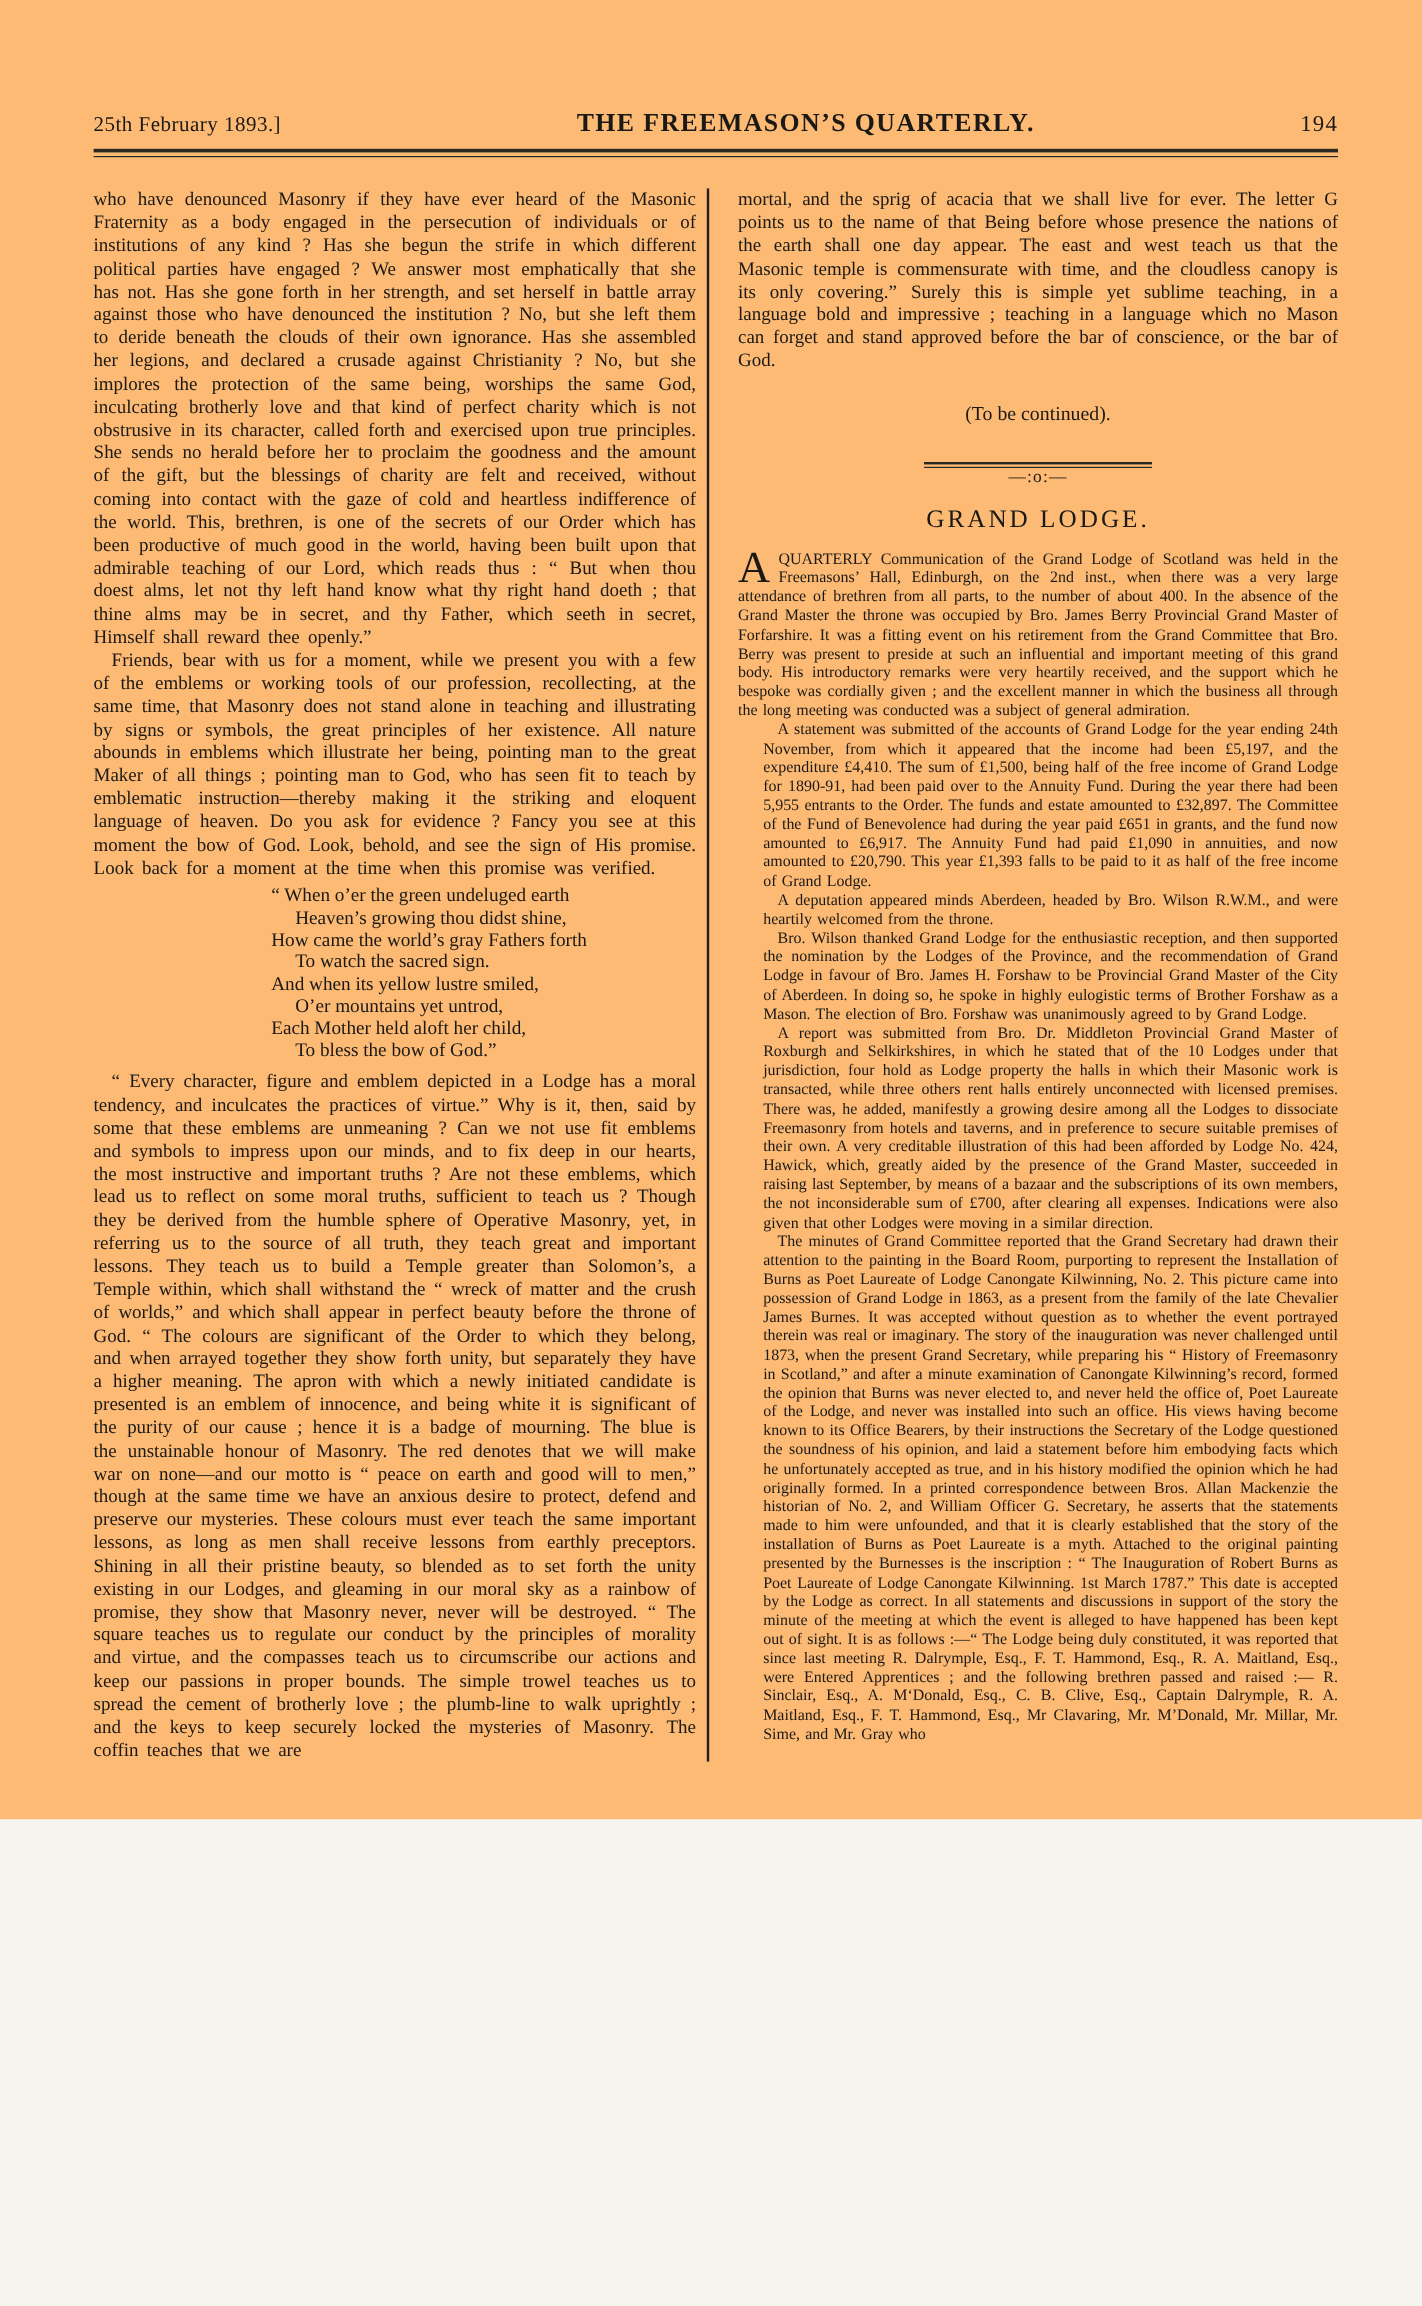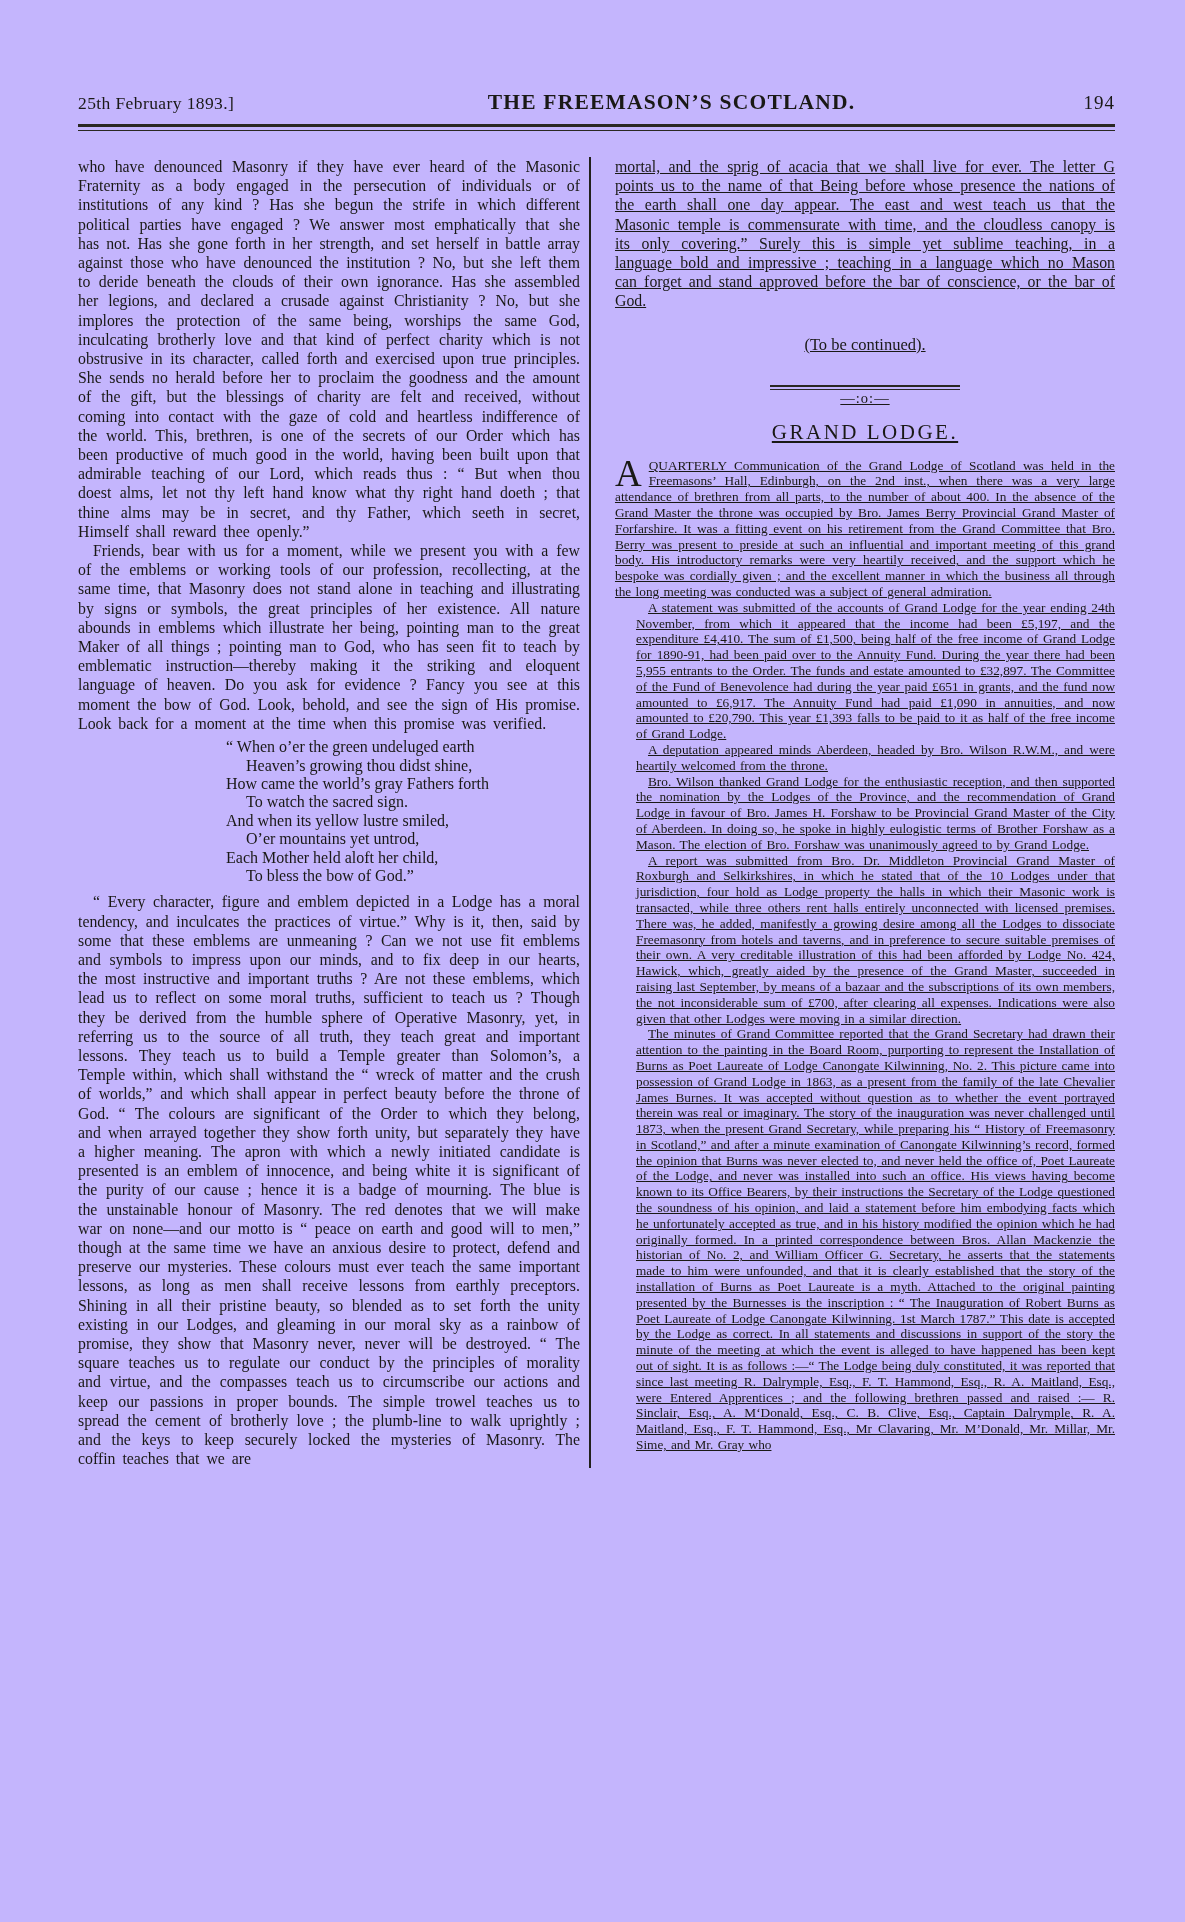--- a/index.html
+++ b/index.html
@@ -5,38 +5,38 @@
   html, body { margin:0; padding:0; }
   body {
     width:1185px; height:1922px;
     background:#f6f4ee;
     font-family:"Liberation Serif","DejaVu Serif",serif;
     color:#1a1916;
     overflow:hidden;
   }
   .page {
     box-sizing:border-box;
-    width:1185px; height:1922px;
+    width:1185px; height:1516px;
     padding:90px 70px 0 78px;
-    background:#c4b5fd;
+    background:#fdba74;
   }
   
   .masthead { display:flex; align-items:baseline; }
   .masthead-date { width:300px; font-size:17.5px; letter-spacing:.4px; white-space:nowrap; }
   .masthead-title { flex:1; text-align:center; font-size:21.5px; font-weight:700; letter-spacing:1.2px; white-space:nowrap; }
   .masthead-page { width:150px; text-align:right; font-size:19px; letter-spacing:1px; }
   .masthead-rule {
     margin-top:9px; height:3px;
     border-top:3px solid #2a2823;
     border-bottom:1px solid #2a2823;
   }
   
   .columns { display:flex; margin-top:26px; }
   .col-left  { width:506px; }
-  .col-right { width:504px; margin-left:9px; border-left:2px solid #23211c; padding-left:24px;text-decoration:underline; }
+  .col-right { width:504px; margin-left:9px; border-left:2px solid #23211c; padding-left:24px; }
   .body-text { font-size:15.8px; line-height:19.2px; text-align:justify; word-spacing:3px; }
   p { margin:0; }
   p.indent { text-indent:15px; }
   
   .poem {
     margin:5px 0 7px 148px;
     font-size:16px; line-height:18.4px;
     text-align:left; word-spacing:normal;
   }
   .poem-line.even { padding-left:20px; }
@@ -69,21 +69,21 @@
     padding:2px 7px 0 0;
   }
 </style>
 </head>
 <body>
 
 <div class="page">
 
   <div class="masthead">
     <span class="masthead-date">25th February 1893.]</span>
-    <span class="masthead-title">THE FREEMASON’S SCOTLAND.</span>
+    <span class="masthead-title">THE FREEMASON’S QUARTERLY.</span>
     <span class="masthead-page">194</span>
   </div>
   <div class="masthead-rule"></div>
 
   <div class="columns">
 
     <div class="col-left body-text">
       <p>who have denounced Masonry if they have ever heard of the Masonic Fraternity as a body engaged in the persecution of individuals or of institutions of any kind ? Has she begun the strife in which different political parties have engaged ? We answer most emphatically that she has not. Has she gone forth in her strength, and set herself in battle array against those who have denounced the institution ? No, but she left them to deride beneath the clouds of their own ignorance. Has she assembled her legions, and declared a crusade against Christianity ? No, but she implores the protection of the same being, worships the same God, inculcating brotherly love and that kind of perfect charity which is not obstrusive in its character, called forth and exercised upon true principles. She sends no herald before her to proclaim the goodness and the amount of the gift, but the blessings of charity are felt and received, without coming into contact with the gaze of cold and heartless indifference of the world. This, brethren, is one of the secrets of our Order which has been productive of much good in the world, having been built upon that admirable teaching of our Lord, which reads thus : “ But when thou doest alms, let not thy left hand know what thy right hand doeth ; that thine alms may be in secret, and thy Father, which seeth in secret, Himself shall reward thee openly.”</p>
       <p class="indent">Friends, bear with us for a moment, while we present you with a few of the emblems or working tools of our profession, recollecting, at the same time, that Masonry does not stand alone in teaching and illustrating by signs or symbols, the great principles of her existence. All nature abounds in emblems which illustrate her being, pointing man to the great Maker of all things ; pointing man to God, who has seen fit to teach by emblematic instruction—thereby making it the striking and eloquent language of heaven. Do you ask for evidence ? Fancy you see at this moment the bow of God. Look, behold, and see the sign of His promise. Look back for a moment at the time when this promise was verified.</p>
       <div class="poem">

